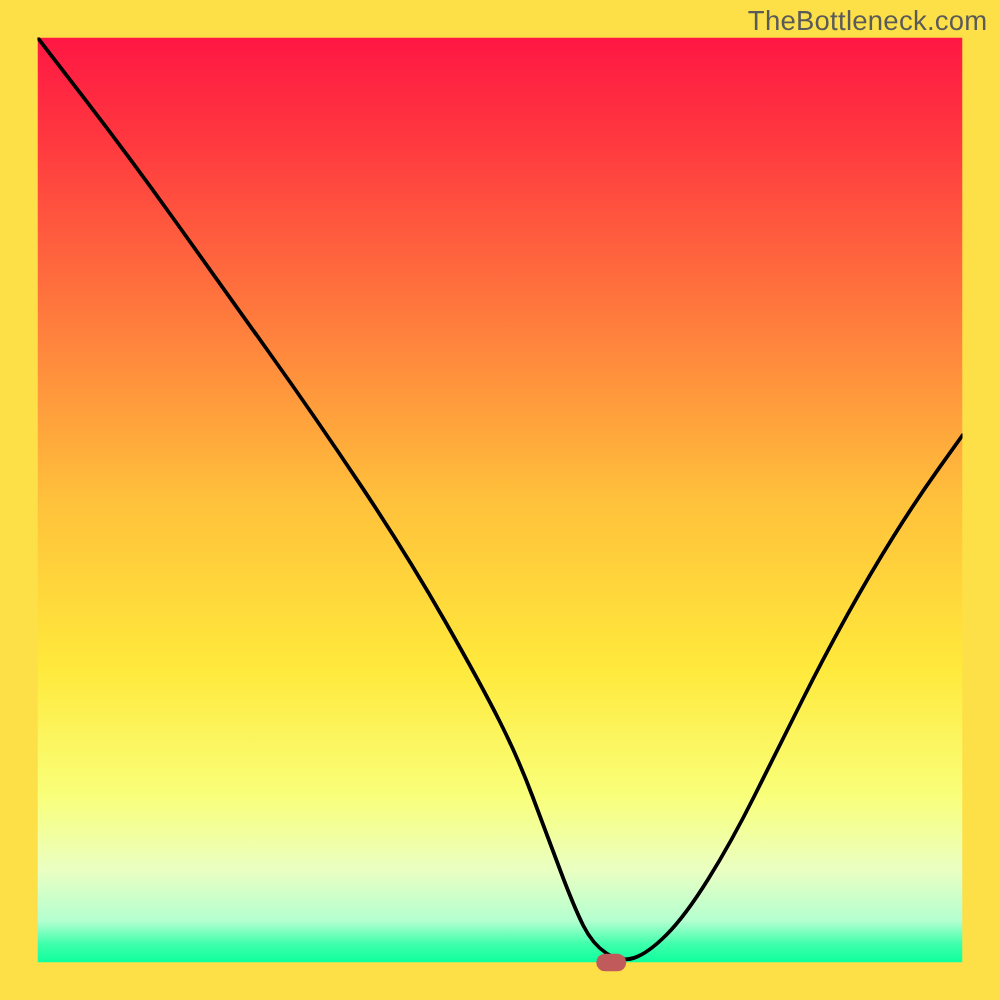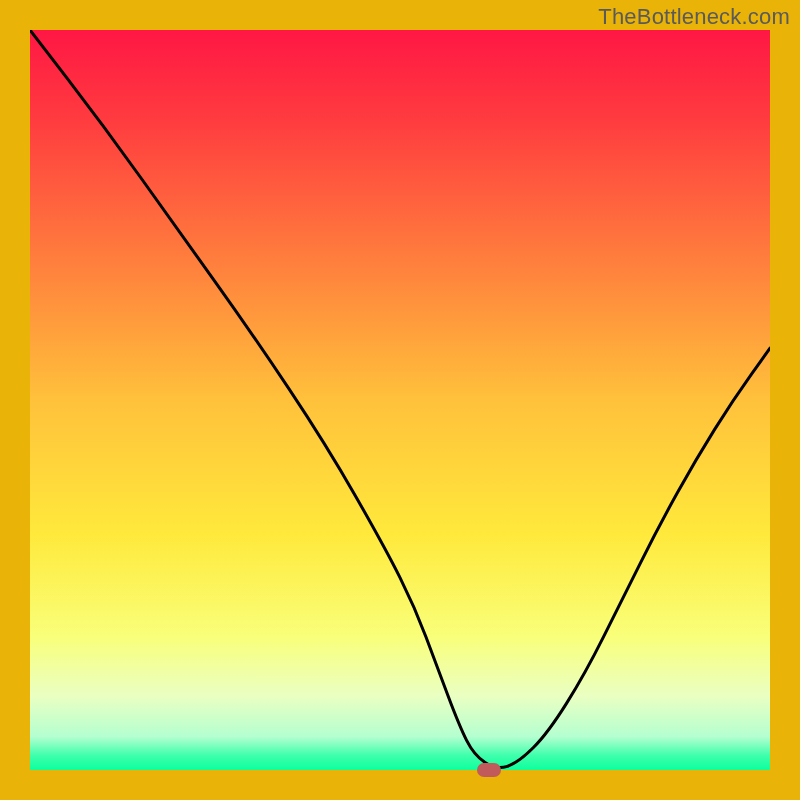--- a/index.html
+++ b/index.html
@@ -8,21 +8,21 @@
     width: 800px;
     height: 800px;
     background: #000;
     overflow: hidden;
     font-family: Arial, Helvetica, sans-serif;
   }
   .frame {
     position: relative;
     width: 800px;
     height: 800px;
-    background: #eab308;
+    background: #fde047;
   }
   .watermark {
     position: absolute;
     top: 4px;
     right: 10px;
     color: #5a5a5a;
     font-size: 22px;
     font-weight: 500;
     letter-spacing: 0.2px;
     user-select: none;

